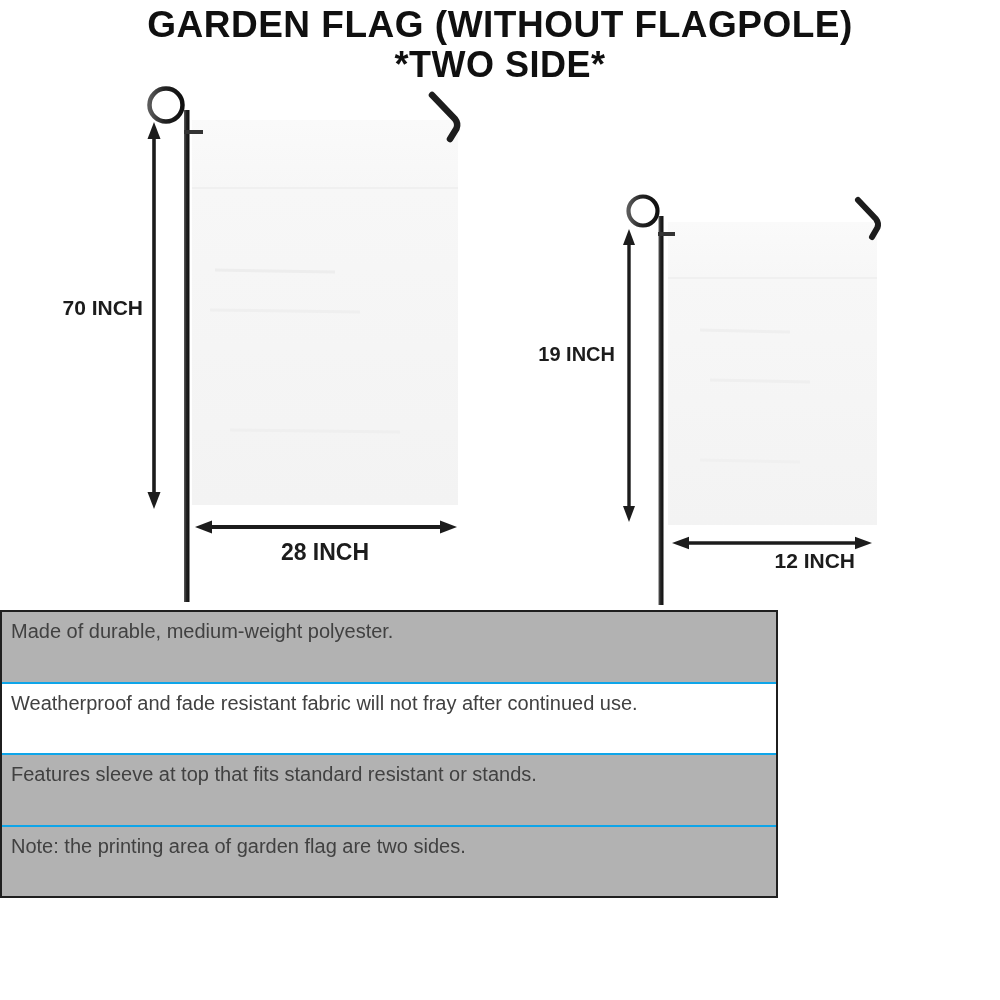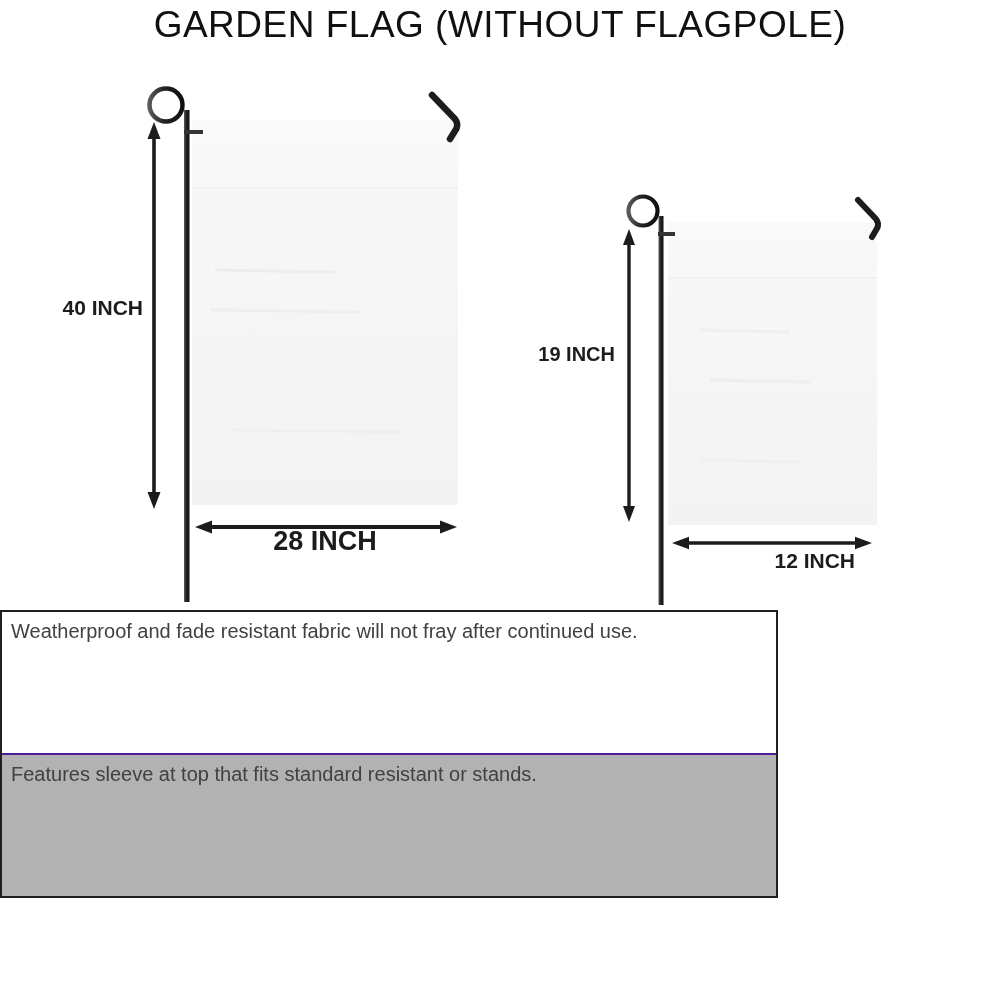--- a/index.html
+++ b/index.html
@@ -21,21 +21,21 @@
   .title-block {
     position: absolute;
     top: 6px;
     left: 0;
     width: 1000px;
     text-align: center;
     color: #101010;
   }
   .title-line1 {
     font-size: 37px;
-    font-weight: 400;
+    font-weight: 700;
     letter-spacing: 0.5px;
     line-height: 1.05;
   }
   .title-line2 {
     font-size: 36px;
     font-weight: 800;
     letter-spacing: 0.5px;
     line-height: 1.1;
   }
   
@@ -47,21 +47,21 @@
     height: 1000px;
   }
   
   .dim-label {
     position: absolute;
     font-weight: 700;
     color: #1c1c1c;
     white-space: nowrap;
   }
   .dim-40 { left: 48px;  top: 296px; width: 95px;  text-align: right;  font-size: 21px; }
-  .dim-28 { left: 240px; top: 526px; width: 170px; text-align: center; font-size: 27px; }
+  .dim-28 { left: 240px; top: 539px; width: 170px; text-align: center; font-size: 23px; }
   .dim-18 { left: 520px; top: 343px; width: 95px;  text-align: right;  font-size: 20px; }
   .dim-12 { left: 690px; top: 549px; width: 165px; text-align: right; font-size: 21px; }
   
   .spec-table {
     position: absolute;
     top: 610px;
     left: 0;
     width: 778px;
     height: 288px;
     border: 2px solid #1f1f1f;
@@ -72,30 +72,31 @@
   }
   .spec-row {
     flex: 1;
     box-sizing: border-box;
     padding: 7px 10px 0 9px;
     font-size: 20px;
     color: #414141;
     line-height: 1.25;
     background: #ffffff;
   }
-  .spec-row + .spec-row { border-top: 2px solid #4c1d95; }
+  .spec-row + .spec-row { border-top: 2px solid #0ea5e9; }
   .spec-row.shaded { background: #b2b2b2; }
 </style>
 </head>
 <body>
 
 <div class="canvas">
 
   <div class="title-block">
     <div class="title-line1">GARDEN FLAG (WITHOUT FLAGPOLE)</div>
+    <div class="title-line2">*TWO SIDE*</div>
   </div>
 
   <svg class="diagram-svg" viewBox="0 0 1000 1000" xmlns="http://www.w3.org/2000/svg">
     <defs>
       <linearGradient id="flagGrad" x1="0" y1="0" x2="0" y2="1">
         <stop offset="0" stop-color="#fafafa"></stop>
         <stop offset="0.18" stop-color="#f7f7f7"></stop>
         <stop offset="1" stop-color="#f3f3f3"></stop>
       </linearGradient>
       <linearGradient id="poleGrad" x1="0" y1="0" x2="1" y2="0">
@@ -155,23 +156,25 @@
       </g>
 
       <g fill="#1c1c1c" stroke="#1c1c1c">
         <line x1="687" y1="543" x2="857" y2="543" stroke-width="3.6"></line>
         <polygon points="672,543 689,536.8 689,549.2" stroke="none"></polygon>
         <polygon points="872,543 855,536.8 855,549.2" stroke="none"></polygon>
       </g>
     </g>
   </svg>
 
-  <div class="dim-label dim-40">40 INCH</div>
+  <div class="dim-label dim-40">70 INCH</div>
   <div class="dim-label dim-28">28 INCH</div>
   <div class="dim-label dim-18">19 INCH</div>
   <div class="dim-label dim-12">12 INCH</div>
 
   <div class="spec-table">
+    <div class="spec-row shaded">Made of durable, medium-weight polyester.</div>
     <div class="spec-row">Weatherproof and fade resistant fabric will not fray after continued use.</div>
     <div class="spec-row shaded">Features sleeve at top that fits standard resistant or stands.</div>
+    <div class="spec-row shaded">Note: the printing area of garden flag are two sides.</div>
   </div>
 
 </div>
 
 </body></html>

